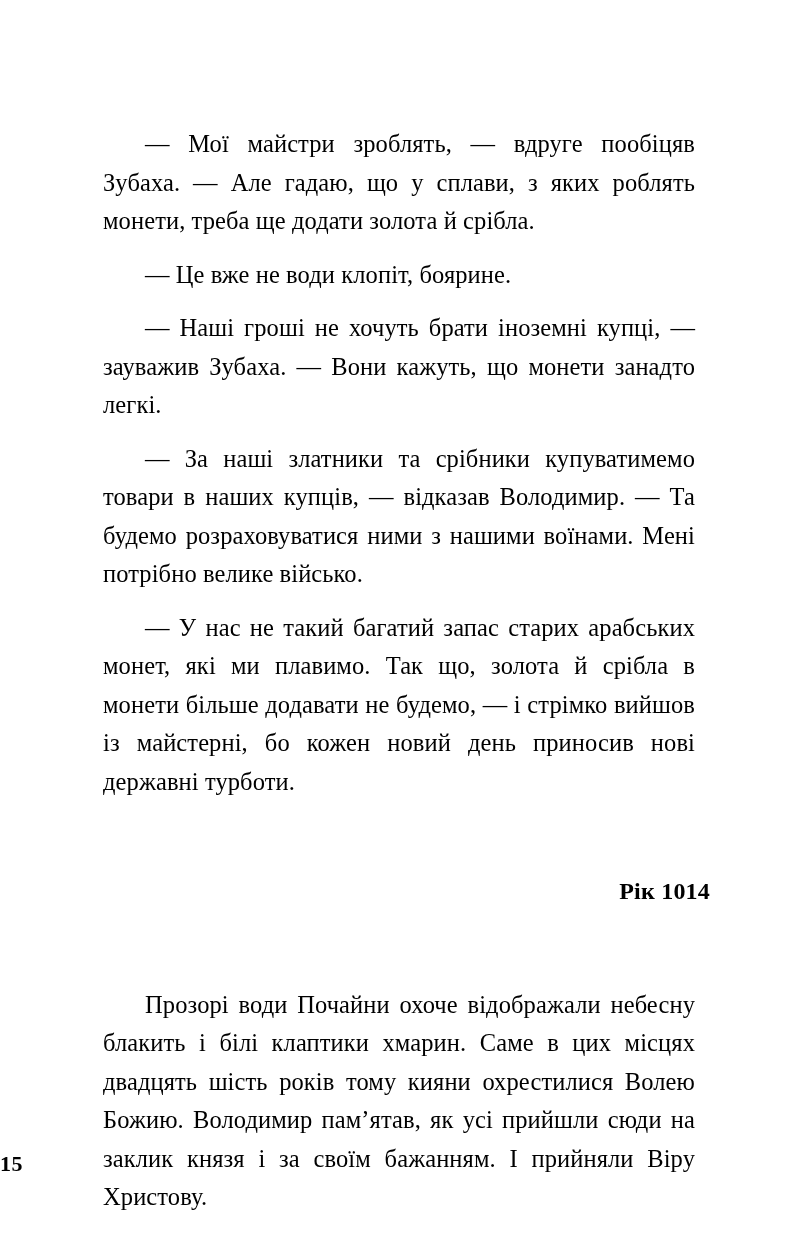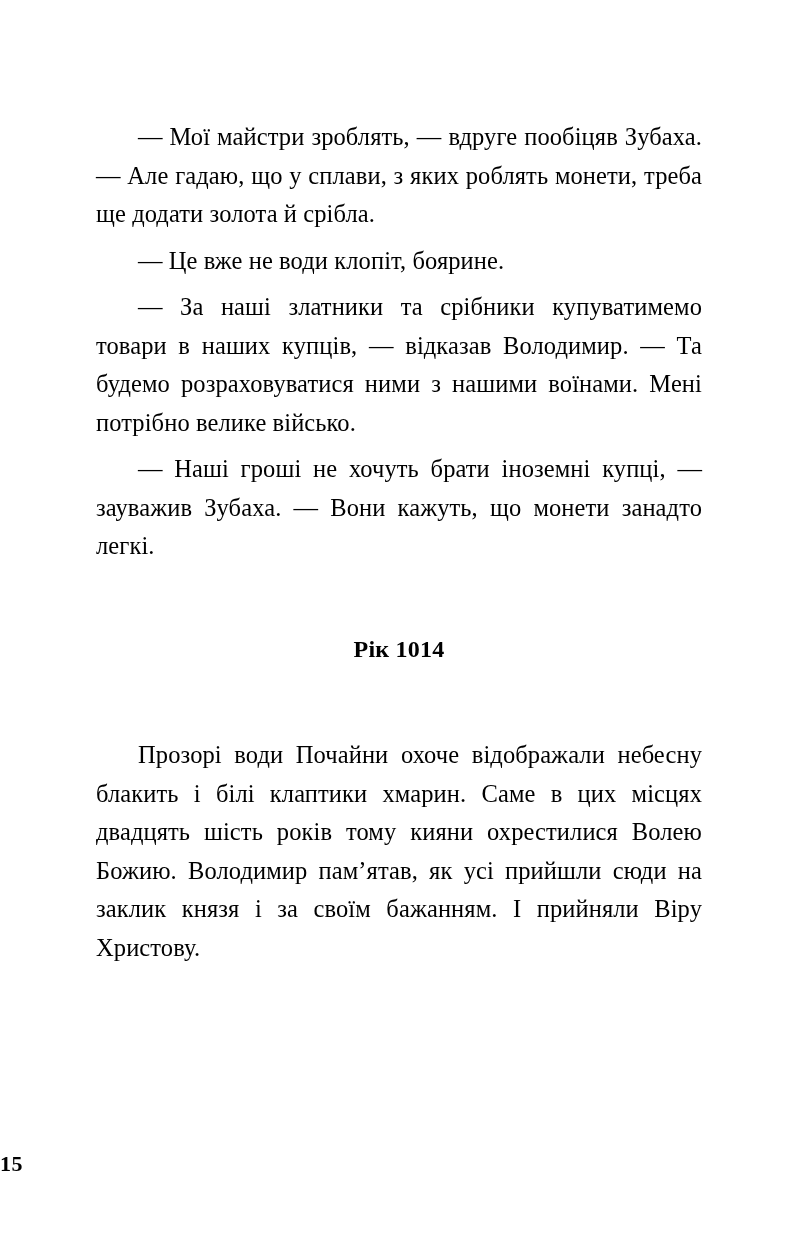--- a/index.html
+++ b/index.html
@@ -25,29 +25,29 @@
     padding: 110px 88px 60px 88px;
   }
   .body-text {
     font-size: 24.5px;
     line-height: 38.5px;
     text-align: justify;
     text-justify: inter-word;
     letter-spacing: 0.1px;
   }
   .para {
-    margin: 8px;
+    margin: 15px;
     text-indent: 42px;
   }
   .para.last-line-left {
     text-align-last: left;
   }
   .section-heading {
     margin: 0;
-    text-align: center;
+    text-align: right;
     font-weight: bold;
     font-size: 24px;
     letter-spacing: 0.2px;
   }
   .gap-before-heading { height: 56px; }
   .gap-after-heading { height: 60px; }
   .folio {
     position: absolute;
     left: 0;
     right: 0;
@@ -59,22 +59,23 @@
   }
 </style>
 </head>
 <body>
 
 <div class="page">
   <div class="body-text">
 
     <p class="para last-line-left">— Мої майстри зроблять, — вдруге пообіцяв Зубаха. — Але гадаю, що у сплави, з яких роблять монети, треба ще додати золота й срібла.</p>
     <p class="para last-line-left">— Це вже не води клопіт, боярине.</p>
+    <p class="para last-line-left">— Наші гроші не хочуть брати іноземні купці, — зауважив Зубаха. — Вони кажуть, що монети занадто легкі.</p>
     <p class="para last-line-left">— За наші златники та срібники купуватимемо товари в наших купців, — відказав Володимир. — Та будемо розраховуватися ними з нашими воїнами. Мені потрібно велике військо.</p>
-    <p class="para last-line-left">— Наші гроші не хочуть брати іноземні купці, — зауважив Зубаха. — Вони кажуть, що монети занадто легкі.</p>
+    <p class="para last-line-left">— У нас не такий багатий запас старих арабських монет, які ми плавимо. Так що, золота й срібла в монети більше додавати не будемо, — і стрімко вийшов із майстерні, бо кожен новий день приносив нові державні турботи.</p>
 
     <div class="gap-before-heading"></div>
     <h2 class="section-heading">Рік 1014</h2>
     <div class="gap-after-heading"></div>
 
     <p class="para last-line-left">Прозорі води Почайни охоче відображали небесну блакить і білі клаптики хмарин. Саме в цих місцях двадцять шість років тому кияни охрестилися Волею Божию. Володимир пам’ятав, як усі прийшли сюди на заклик князя і за своїм бажанням. І прийняли Віру Христову.</p>
 
   </div>
   <div class="folio">15</div>
 </div>

